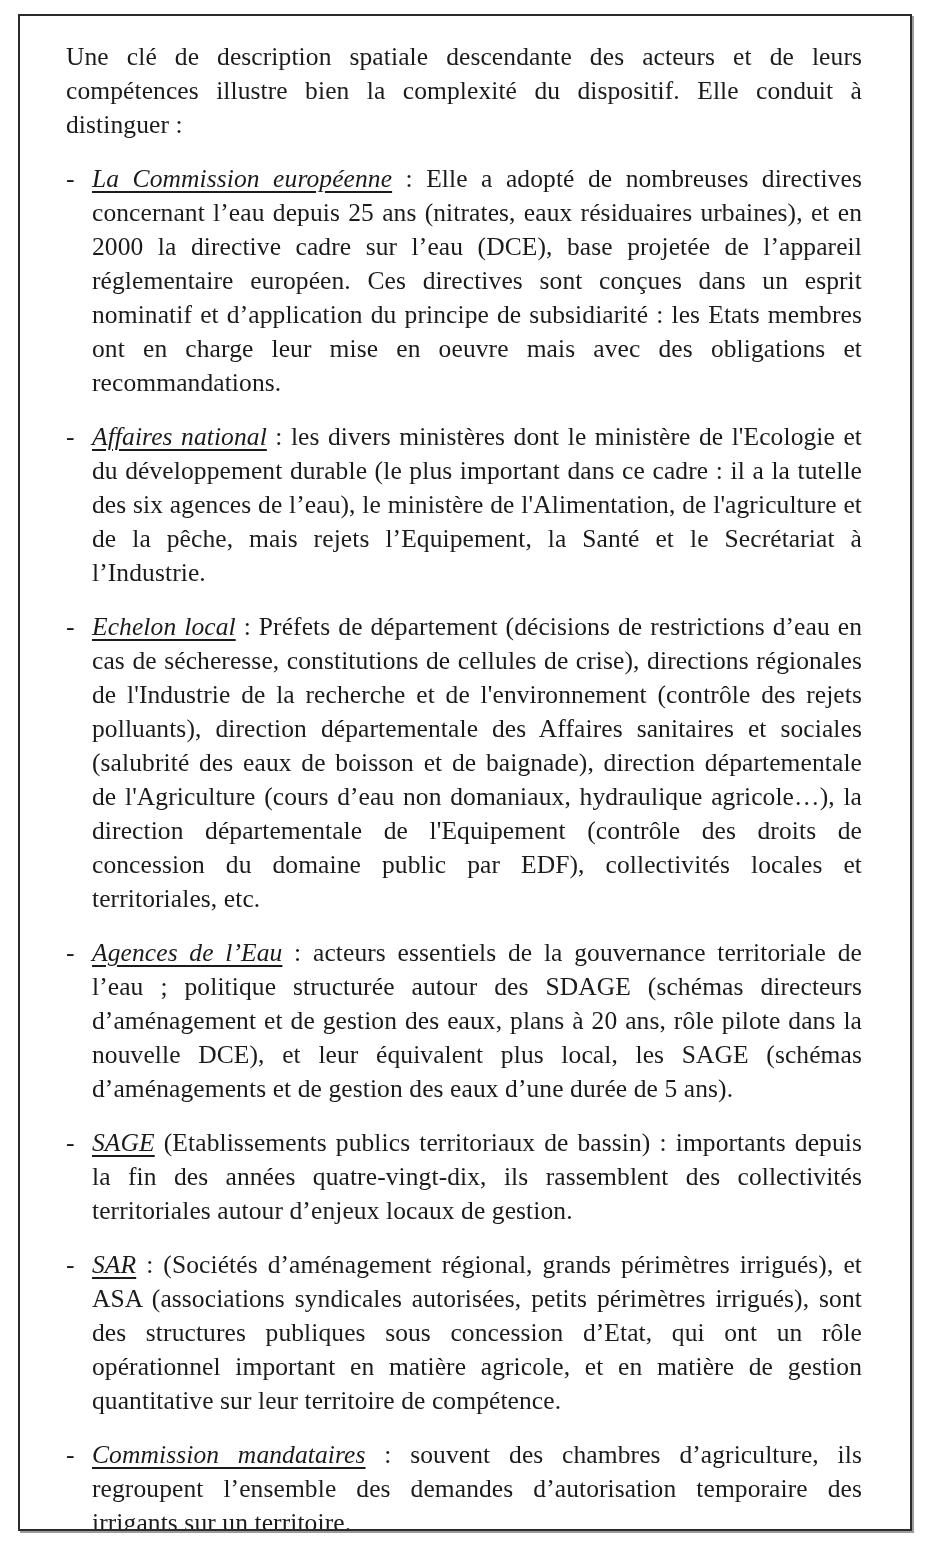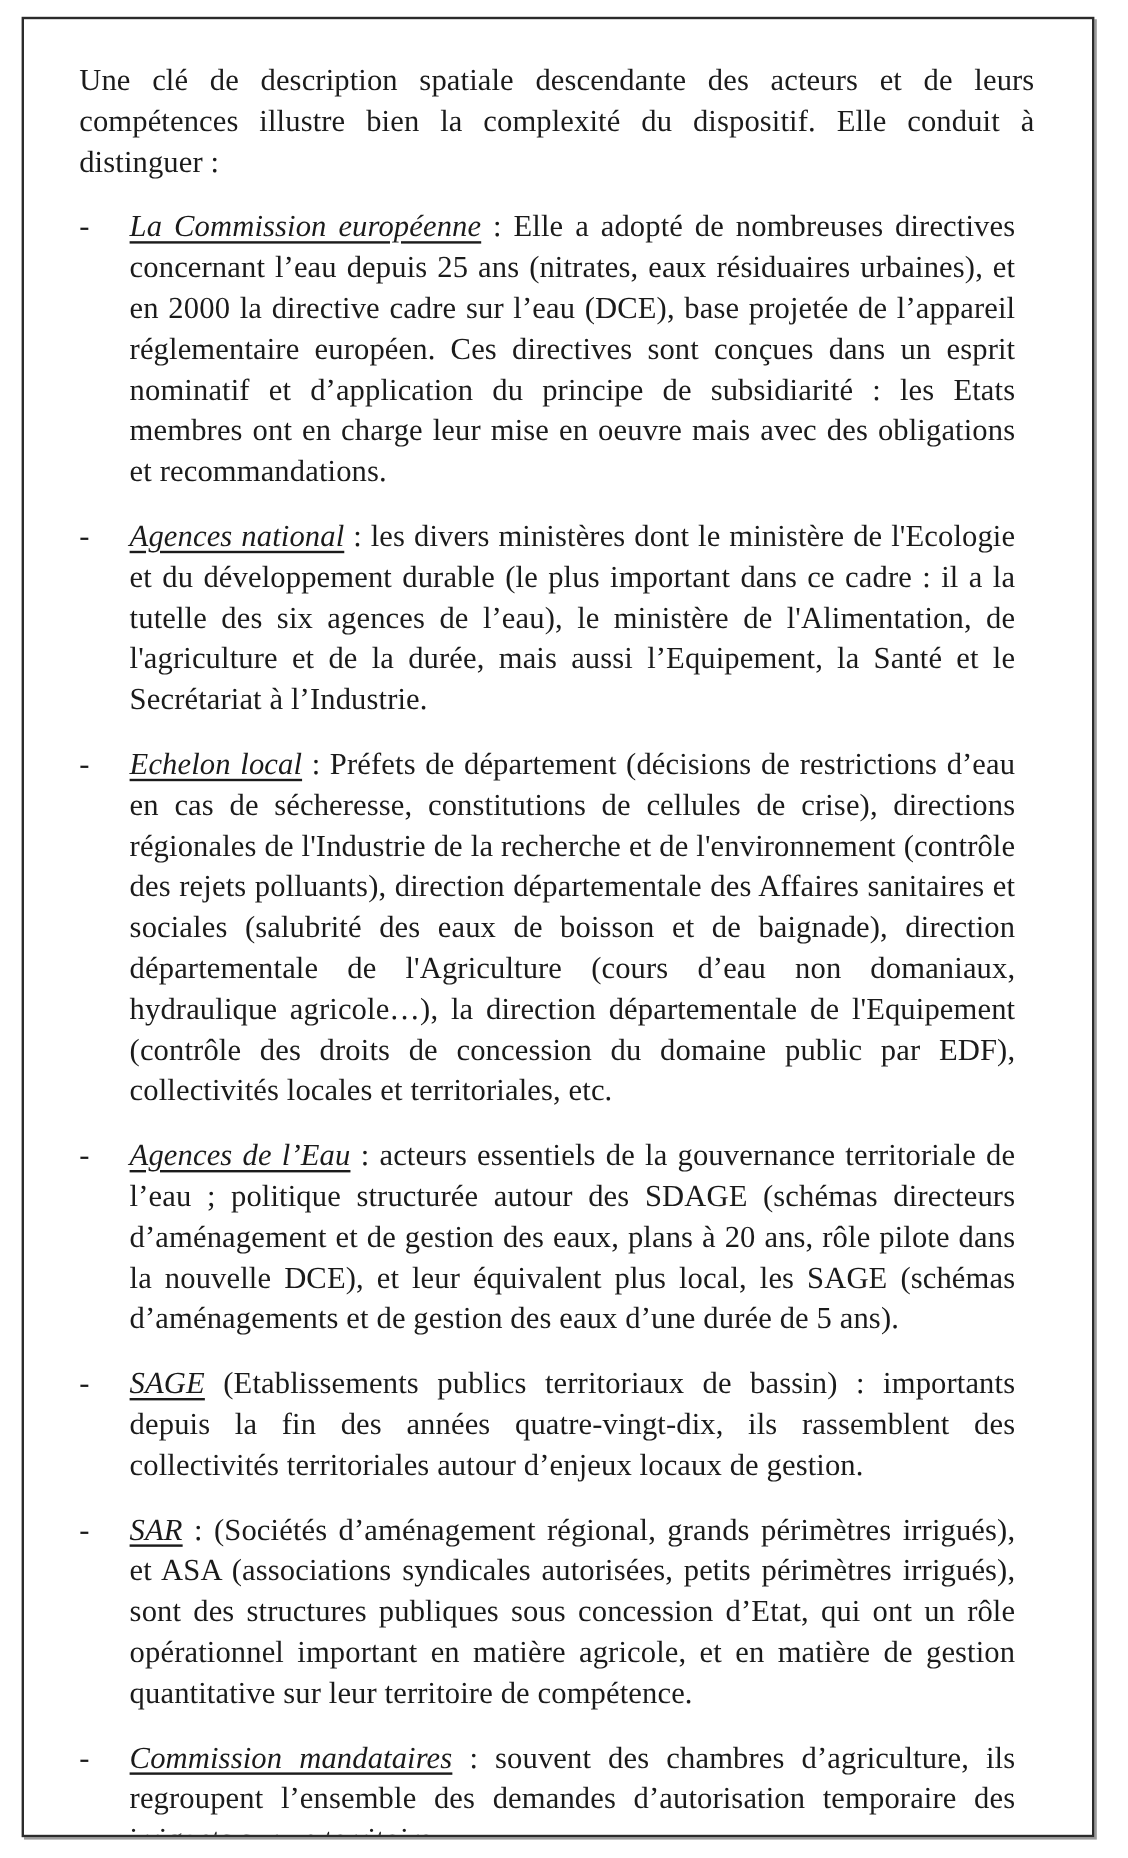--- a/index.html
+++ b/index.html
@@ -18,21 +18,21 @@
   }
   .frame {
     position: absolute;
     left: 18px;
     top: 14px;
     width: 894px;
     height: 1517px;
     box-sizing: border-box;
     border: 2px solid #2b2b2b;
     box-shadow: 2px 2px 0 0 #9b9b9b;
-    padding: 34px 48px 0 46px;
+    padding: 24px 48px 0 46px;
     overflow: hidden;
     background: #ffffff;
   }
   .intro {
     margin: 0;
     font-size: 25.5px;
     line-height: 34px;
     text-align: justify;
     letter-spacing: 0.1px;
   }
@@ -42,21 +42,21 @@
     padding-left: 26px;
   }
   .dash {
     position: absolute;
     left: 0;
     top: 0;
     font-size: 25.5px;
     line-height: 34px;
   }
   .item-text {
-    margin: 16px;
+    margin: 0;
     font-size: 25.5px;
     line-height: 34px;
     text-align: justify;
     letter-spacing: 0.1px;
   }
   .term {
     font-style: italic;
     text-decoration: underline;
     text-decoration-thickness: 1.5px;
     text-underline-offset: 4px;
@@ -70,21 +70,21 @@
 
     <p class="intro">Une clé de description spatiale descendante des acteurs et de leurs compétences illustre bien la complexité du dispositif. Elle conduit à distinguer :</p>
 
     <div class="item">
       <span class="dash">-</span>
       <p class="item-text"><span class="term">La Commission européenne</span><span class="rest"> : Elle a adopté de nombreuses directives concernant l’eau depuis 25 ans (nitrates, eaux résiduaires urbaines), et en 2000 la directive cadre sur l’eau (DCE), base projetée de l’appareil réglementaire européen. Ces directives sont conçues dans un esprit nominatif et d’application du principe de subsidiarité : les Etats membres ont en charge leur mise en oeuvre mais avec des obligations et recommandations.</span></p>
     </div>
 
     <div class="item">
       <span class="dash">-</span>
-      <p class="item-text"><span class="term">Agences national</span><span class="rest"> : les divers ministères dont le ministère de l'Ecologie et du développement durable (le plus important dans ce cadre : il a la tutelle des six agences de l’eau), le ministère de l'Alimentation, de l'agriculture et de la durée, mais aussi l’Equipement, la Santé et le Secrétariat à l’Industrie.</span></p>
+      <p class="item-text"><span class="term">Affaires national</span><span class="rest"> : les divers ministères dont le ministère de l'Ecologie et du développement durable (le plus important dans ce cadre : il a la tutelle des six agences de l’eau), le ministère de l'Alimentation, de l'agriculture et de la pêche, mais rejets l’Equipement, la Santé et le Secrétariat à l’Industrie.</span></p>
     </div>
 
     <div class="item">
       <span class="dash">-</span>
       <p class="item-text"><span class="term">Echelon local</span><span class="rest"> : Préfets de département (décisions de restrictions d’eau en cas de sécheresse, constitutions de cellules de crise), directions régionales de l'Industrie de la recherche et de l'environnement (contrôle des rejets polluants), direction départementale des Affaires sanitaires et sociales (salubrité des eaux de boisson et de baignade), direction départementale de l'Agriculture (cours d’eau non domaniaux, hydraulique agricole…), la direction départementale de l'Equipement (contrôle des droits de concession du domaine public par EDF), collectivités locales et territoriales, etc.</span></p>
     </div>
 
     <div class="item">
       <span class="dash">-</span>
       <p class="item-text"><span class="term">Agences de l’Eau</span><span class="rest"> : acteurs essentiels de la gouvernance territoriale de l’eau ; politique structurée autour des SDAGE (schémas directeurs d’aménagement et de gestion des eaux, plans à 20 ans, rôle pilote dans la nouvelle DCE), et leur équivalent plus local, les SAGE (schémas d’aménagements et de gestion des eaux d’une durée de 5 ans).</span></p>

